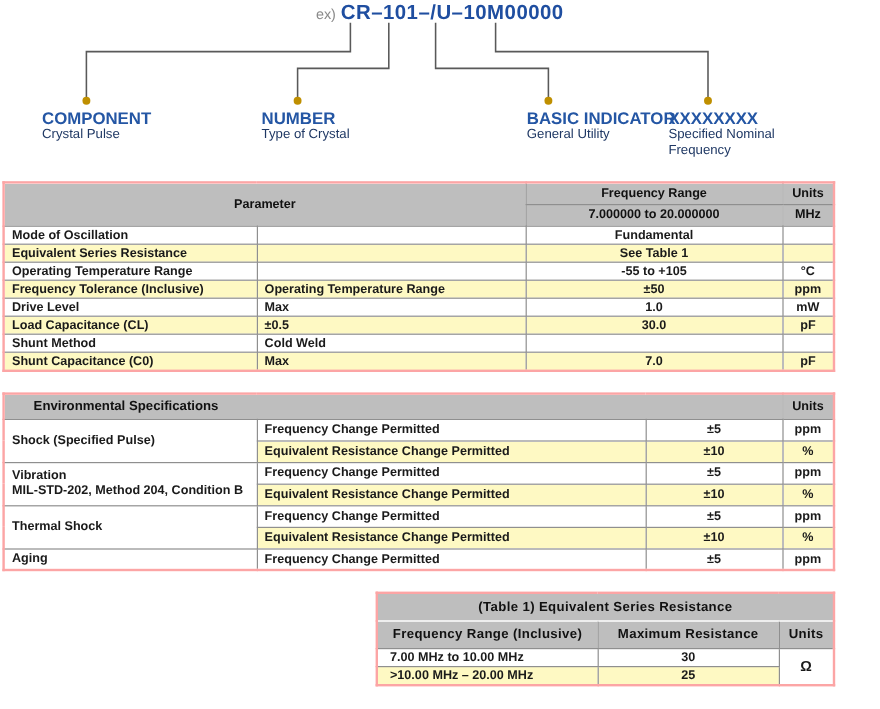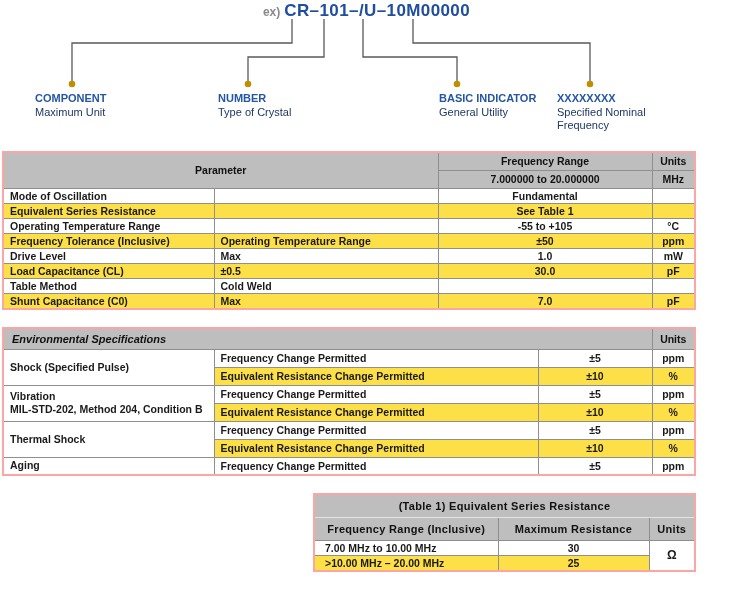--- a/index.html
+++ b/index.html
@@ -7,52 +7,52 @@
     width:733px;height:591px;position:relative;overflow:hidden;
     background:#ffffff;
     font-family:"Liberation Sans", sans-serif;
     -webkit-font-smoothing:antialiased;
   }
   
   .pn-line{
     position:absolute;top:1px;left:0;width:733px;
     text-align:center;white-space:nowrap;
   }
-  .pn-prefix{color:#8a8a8a;font-size:12px;font-weight:700;margin-right:4px;}
+  .pn-prefix{color:#8a8a8a;font-size:12px;font-weight:400;margin-right:4px;}
   .pn-code{color:#1F4EA0;font-size:17px;font-weight:700;letter-spacing:.4px;}
   
   .diagram-svg{position:absolute;top:0;left:0;}
   .callout{position:absolute;line-height:13.5px;}
-  .callout .c-title{font-size:11px;font-weight:700;color:#2456A4;}
+  .callout .c-title{font-size:14px;font-weight:700;color:#2456A4;}
   .callout .c-sub{font-size:11px;font-weight:400;color:#1F3864;white-space:pre-line;}
   
   table{border-collapse:collapse;table-layout:fixed;position:absolute;background:#fff;}
   table{border:2px solid #fca5a5;}
   th,td{
     border:1px solid #8f8f8f;
     font-size:10.5px;font-weight:600;color:#1a1a1a;
     padding:1px 6px;overflow:hidden;white-space:nowrap;
   }
   th{background:#BEBEBE;font-weight:700;color:#111;text-align:center;}
   td.c{text-align:center;}
   td.l{text-align:left;}
-  tr.stripe td{background:#fde047;}
+  tr.stripe td{background:#fef9c3;}
   tr.plain td{background:#ffffff;}
   td.groupcell{background:#ffffff !important;vertical-align:middle;white-space:pre-line;line-height:13px;}
   tr.group-start td{border-top:1.5px solid #6f6f6f;}
   
   .t-main{left:2px;top:151px;width:692px;}
   .t-main tr.hrow{height:18px;}
   .t-main tr.drow{height:15px;margin-top:11px;}
   .t-main td{line-height:12px;}
   
   .t-env{left:2px;top:327px;width:692px;}
   .t-env tr.hrow{height:21px;}
   .t-env tr.drow{height:18px;}
-  .t-env th.title{text-align:left;padding-left:8px;font-size:11px;font-style:italic;}
+  .t-env th.title{text-align:left;padding-left:24px;font-size:11px;}
   
   .t-esr{left:313px;top:493px;width:381px;padding-left:42px;}
   .t-esr tr.hrow{height:23px;}
   .t-esr tr.drow{height:15px;}
   .t-esr th{letter-spacing:.3px;font-size:11px;}
   .t-esr th.title{border-bottom:1px solid #e3e3e3;}
   .t-esr td.l{padding-left:10px;}
   .t-esr td.ohm{background:#fff;font-size:12px;vertical-align:middle;}
 </style>
 </head>
@@ -72,21 +72,21 @@
   <g fill="#BF8F00" stroke="none">
     <circle cx="72" cy="84" r="3.3"></circle>
     <circle cx="248" cy="84" r="3.3"></circle>
     <circle cx="457" cy="84" r="3.3"></circle>
     <circle cx="590" cy="84" r="3.3"></circle>
   </g>
 </svg>
 
 <div class="callout" style="left:35px;top:92px;">
   <div class="c-title">COMPONENT</div>
-  <div class="c-sub">Maximum Unit</div>
+  <div class="c-sub">Crystal Pulse</div>
 </div>
 <div class="callout" style="left:218px;top:92px;">
   <div class="c-title">NUMBER</div>
   <div class="c-sub">Type of Crystal</div>
 </div>
 <div class="callout" style="left:399px;top:92px;margin-left:40px;">
   <div class="c-title">BASIC INDICATOR</div>
   <div class="c-sub">General Utility</div>
 </div>
 <div class="callout" style="left:557px;top:92px;">
@@ -142,21 +142,21 @@
     <td class="c">1.0</td>
     <td class="c">mW</td>
   </tr>
   <tr class="drow stripe">
     <td class="l">Load Capacitance (CL)</td>
     <td class="l">±0.5</td>
     <td class="c">30.0</td>
     <td class="c">pF</td>
   </tr>
   <tr class="drow plain">
-    <td class="l">Table Method</td>
+    <td class="l">Shunt Method</td>
     <td class="l">Cold Weld</td>
     <td class="c"></td>
     <td class="c"></td>
   </tr>
   <tr class="drow stripe">
     <td class="l">Shunt Capacitance (C0)</td>
     <td class="l">Max</td>
     <td class="c">7.0</td>
     <td class="c">pF</td>
   </tr>

